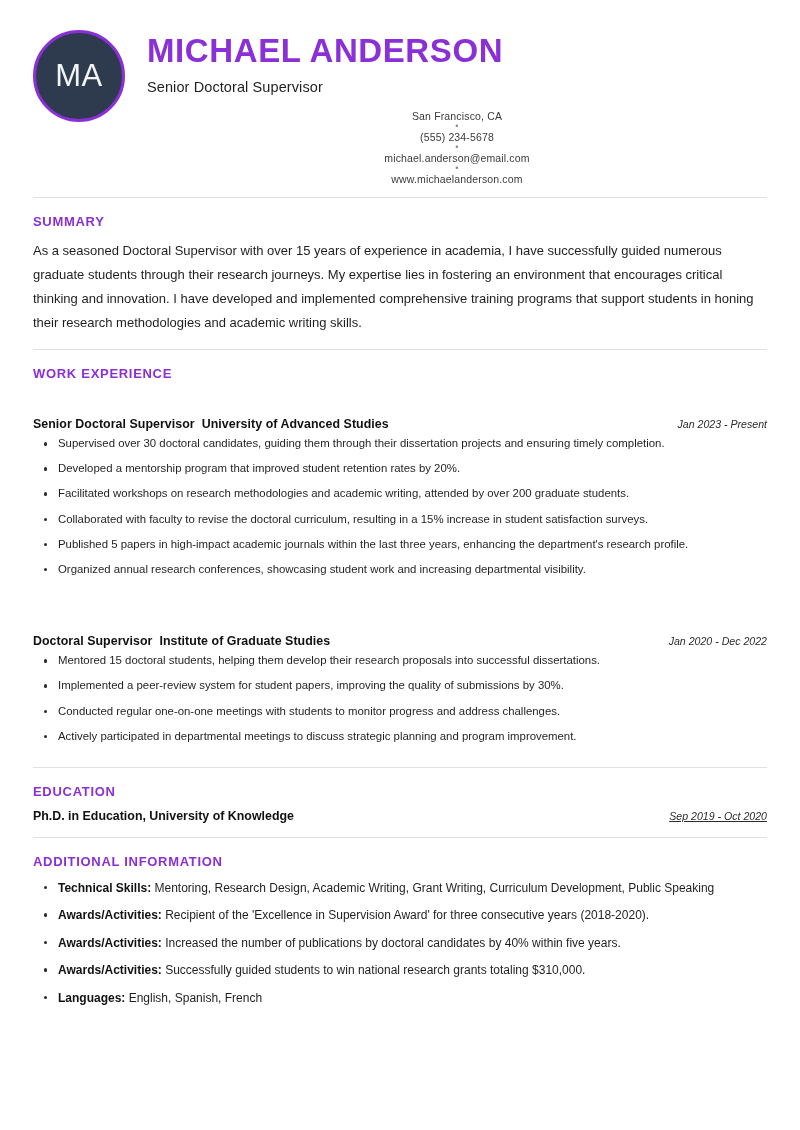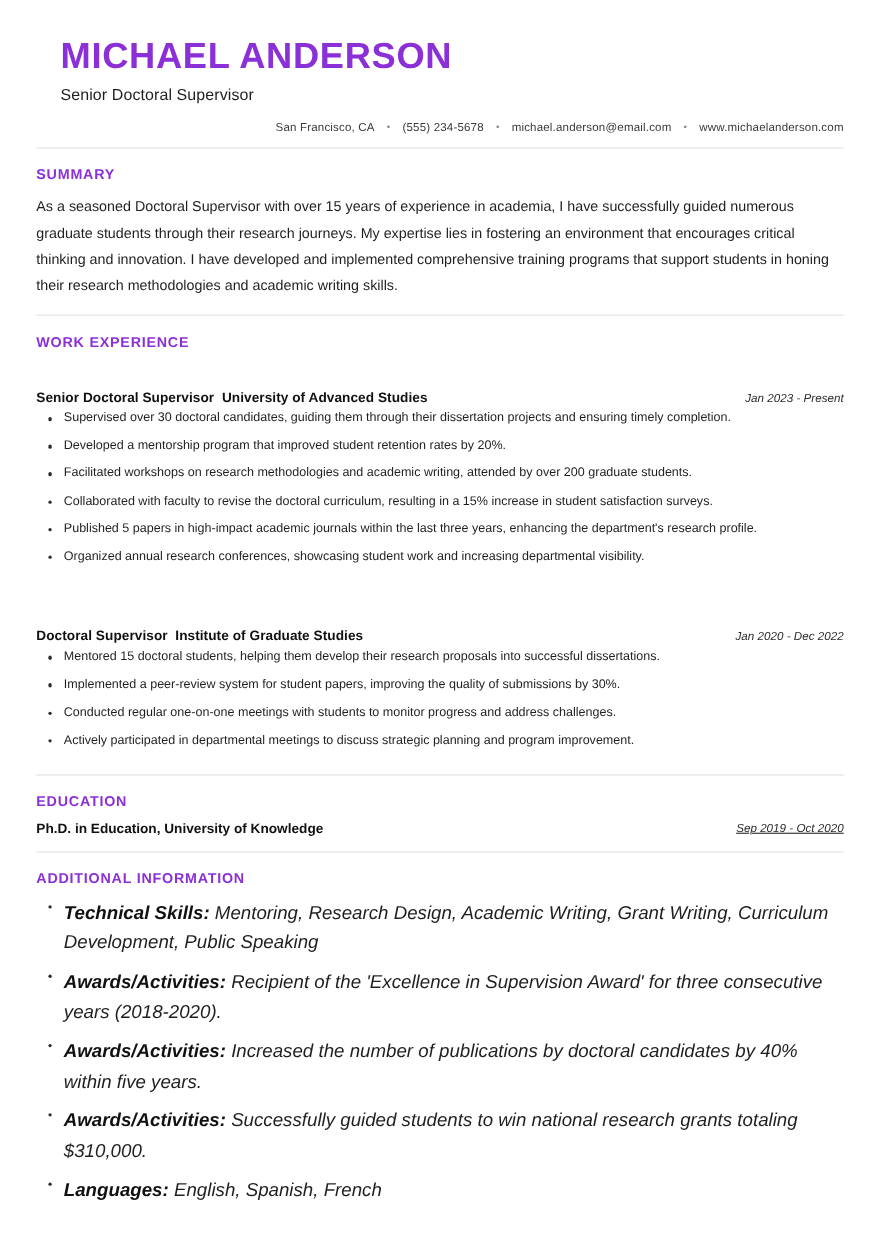--- a/index.html
+++ b/index.html
@@ -70,20 +70,21 @@
   }
   .contact-line {
     margin-top: 15px;
     font-size: 10.5px;
     color: #3a3a3a;
     display: flex;
     justify-content: flex-end;
     align-items: center;
     flex-wrap: wrap;
     letter-spacing: 0.15px;
+    flex-direction: column;
   }
   .contact-item { white-space: nowrap; }
   .contact-sep {
     color: #8a8a8a;
     margin: 0 11px;
     font-size: 9px;
     line-height: 1;
   }
 
   
@@ -179,25 +180,24 @@
 
   
   ul.info-list {
     list-style: none;
     margin: 0;
     padding: 0 0 0 4px;
   }
   ul.info-list li {
     position: relative;
     padding-left: 21px;
-    font-size: 17px;
+    font-size: 12px;
     line-height: 1.62;
     color: #1f1f1f;
     margin-bottom: 8px;
-    font-style: italic;
   }
   ul.info-list li::before {
     content: "";
     position: absolute;
     left: 7px;
     top: 7px;
     width: 3.4px;
     height: 3.4px;
     border-radius: 50%;
     background: #2a2a2a;
@@ -207,20 +207,23 @@
     color: #111111;
   }
   .info-value { color: #1f1f1f; }
 </style>
 </head>
 <body>
 
 <div class="page">
 
   <div class="header">
+    <div class="avatar">
+      <span>MA</span>
+    </div>
     <div class="header-text">
       <h1 class="name">MICHAEL ANDERSON</h1>
       <div class="job-subtitle">Senior Doctoral Supervisor</div>
       <div class="contact-line">
         <span class="contact-item">San Francisco, CA</span>
         <span class="contact-sep">•</span>
         <span class="contact-item">(555) 234-5678</span>
         <span class="contact-sep">•</span>
         <span class="contact-item">michael.anderson@email.com</span>
         <span class="contact-sep">•</span>

